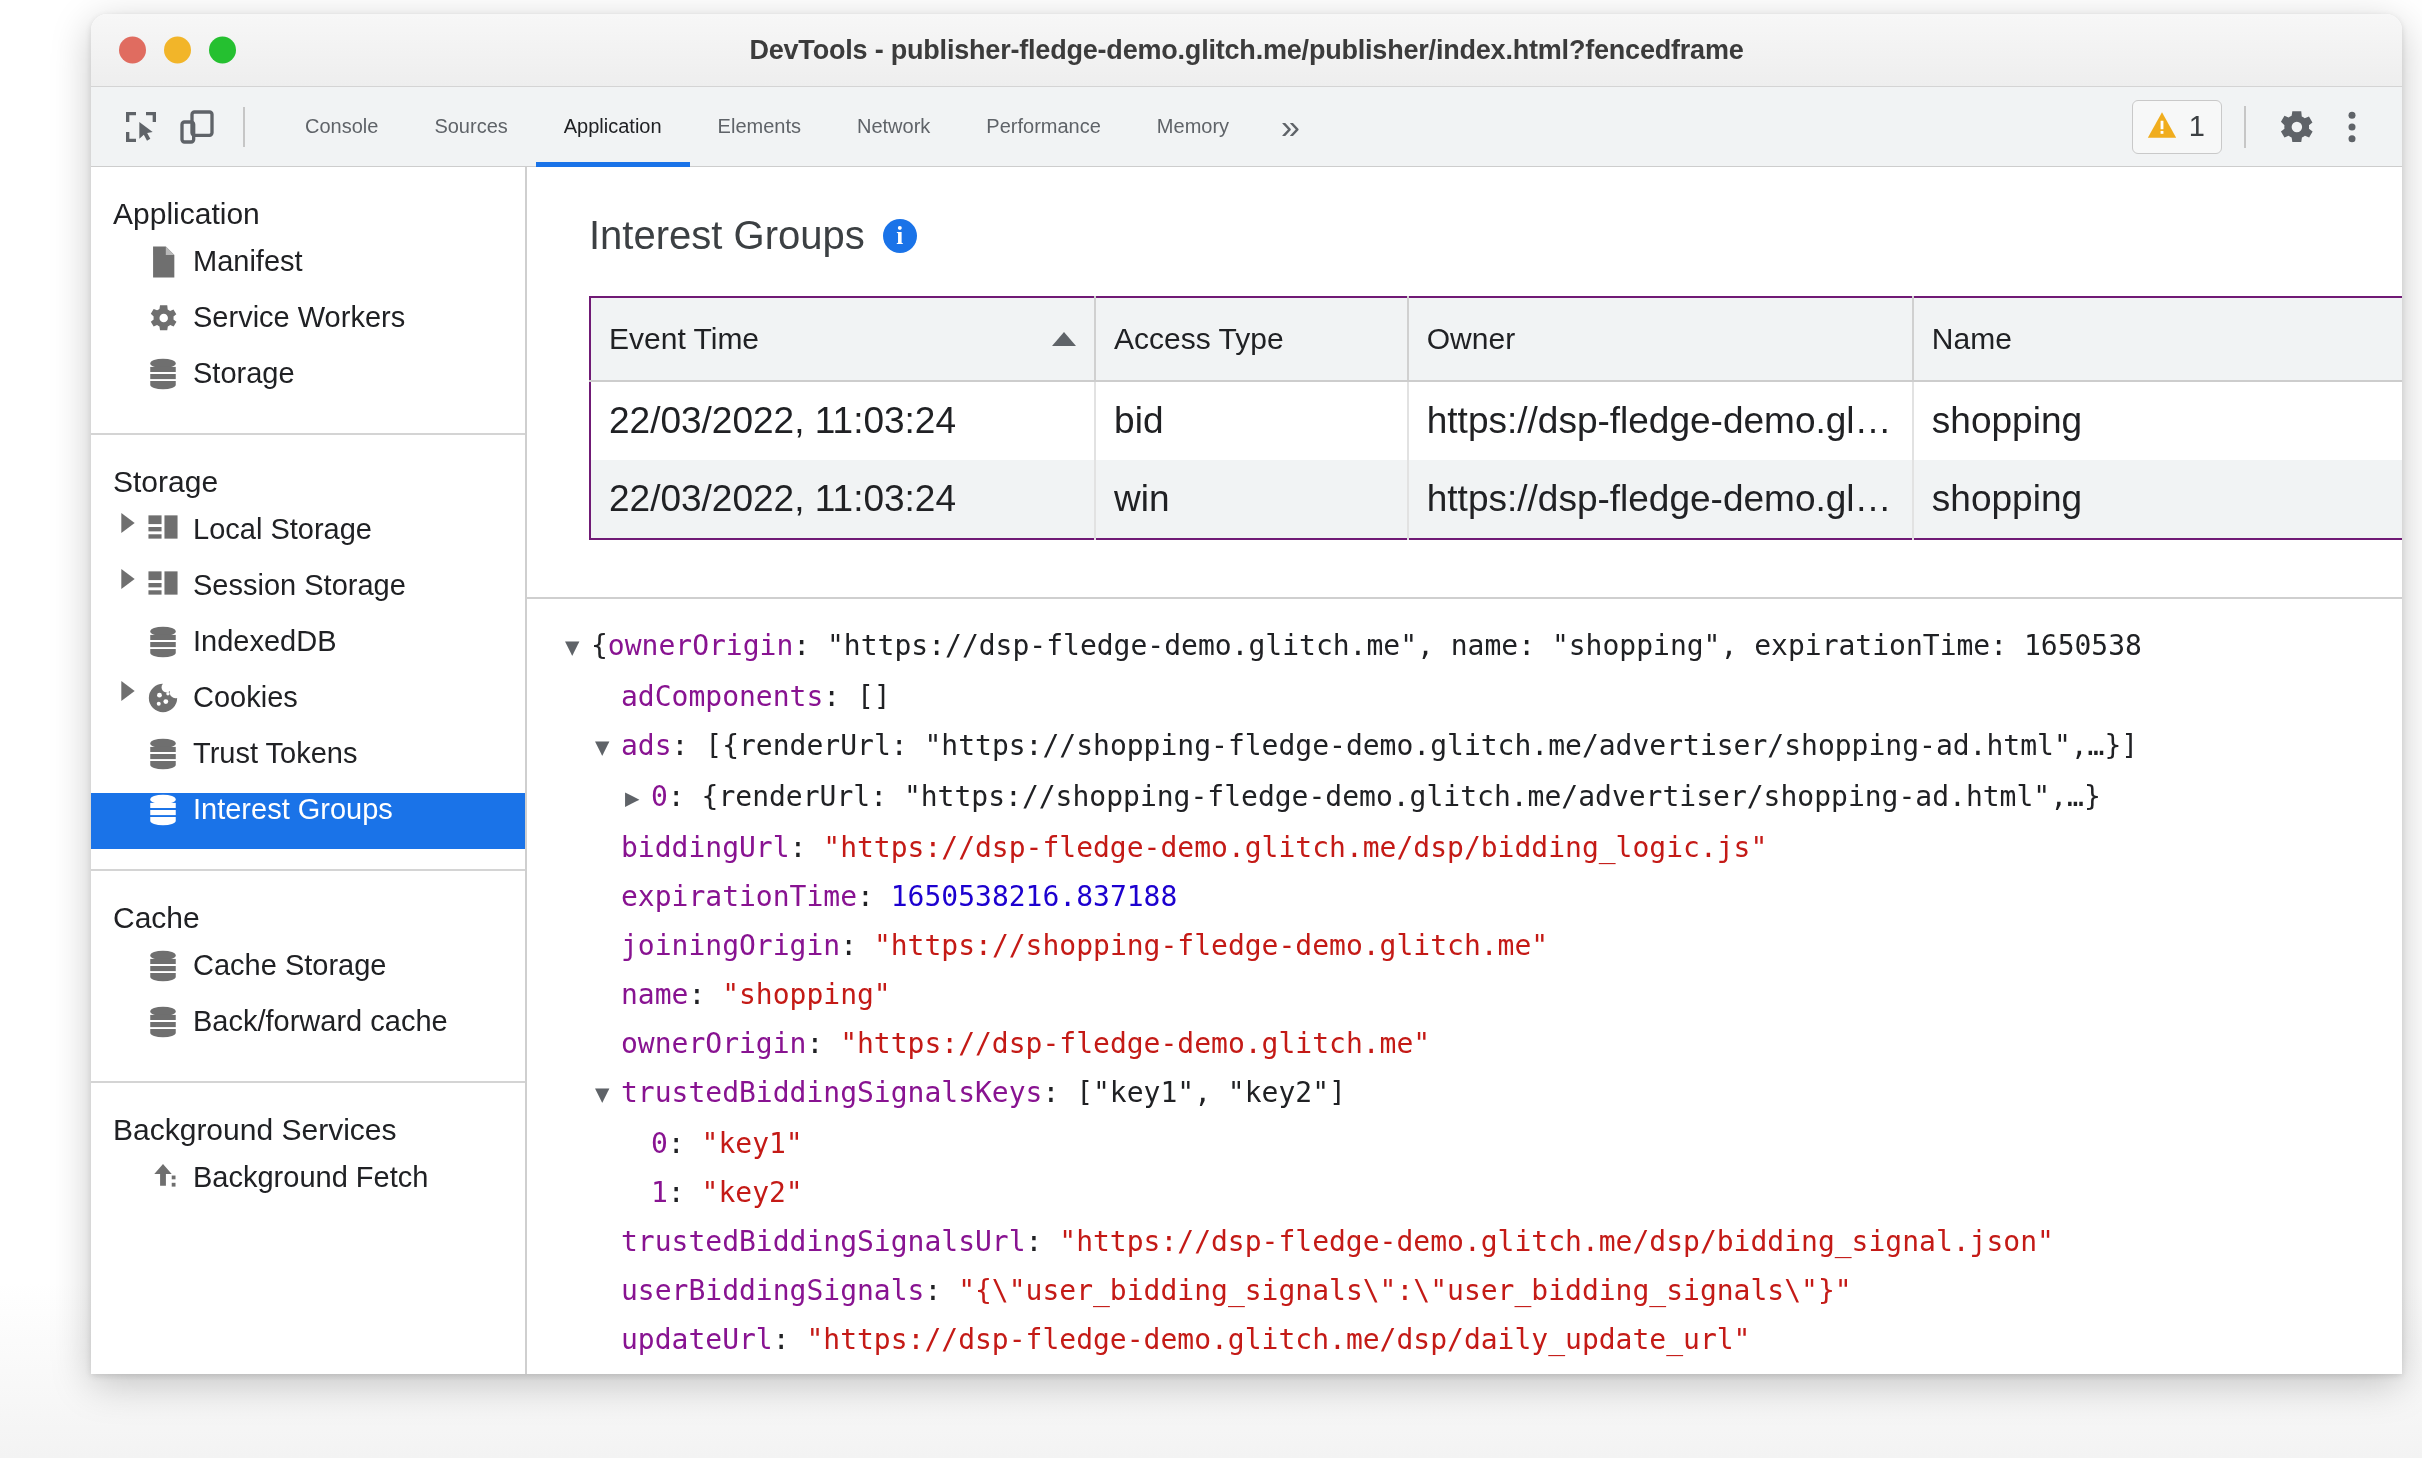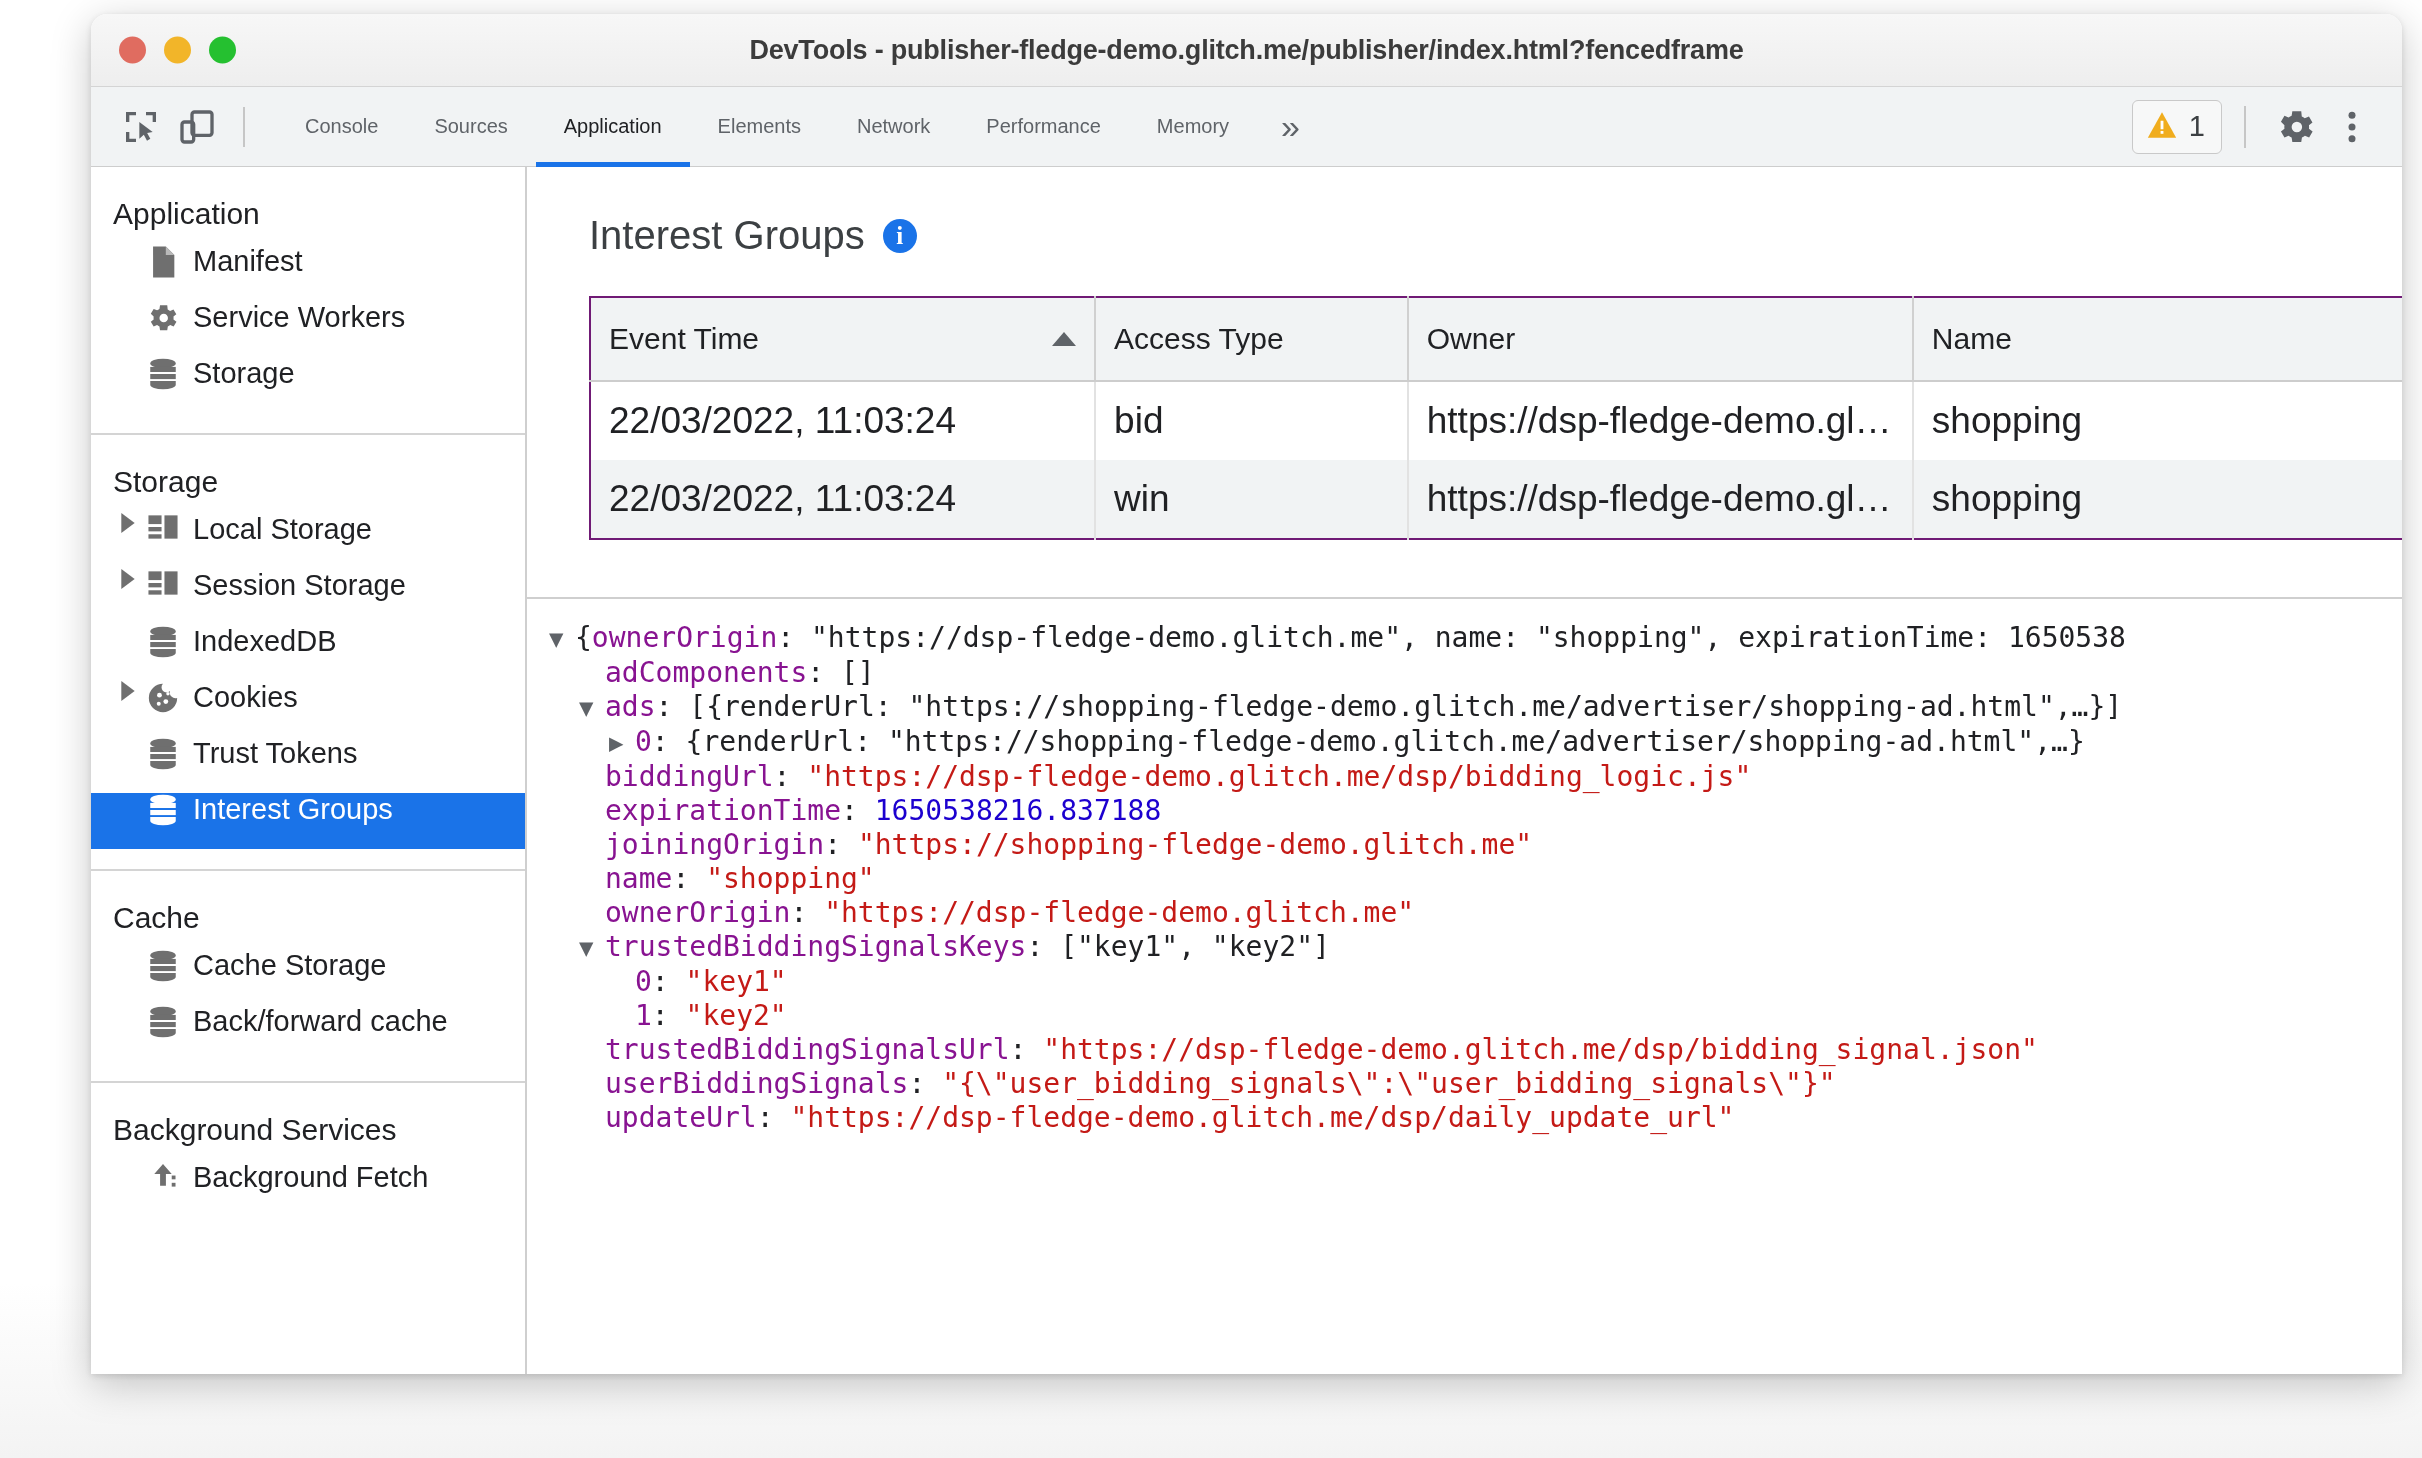--- a/index.html
+++ b/index.html
@@ -221,24 +221,24 @@
     overflow: hidden;
     text-overflow: ellipsis;
   }
   table.ig-table td:last-child { border-right: none; }
   table.ig-table tr.odd td { background: #ffffff; }
   table.ig-table tr.even td { background: #f1f3f4; }
 
   
   .panel-json {
     flex: 1 1 auto;
-    padding: 22px 0 0 22px;
+    padding: 22px 0 0 38px;
     font-family: "DejaVu Sans Mono", monospace;
     font-size: 28px;
-    line-height: 34px;
+    line-height: 49px;
     color: #202124;
     overflow: hidden;
     white-space: nowrap;
   }
   .jline { display: block; white-space: nowrap; }
   .ind0 { padding-left: 0px; }
   .ind1 { padding-left: 30px; }
   .ind2 { padding-left: 60px; }
   .tri {
     display: inline-block;

